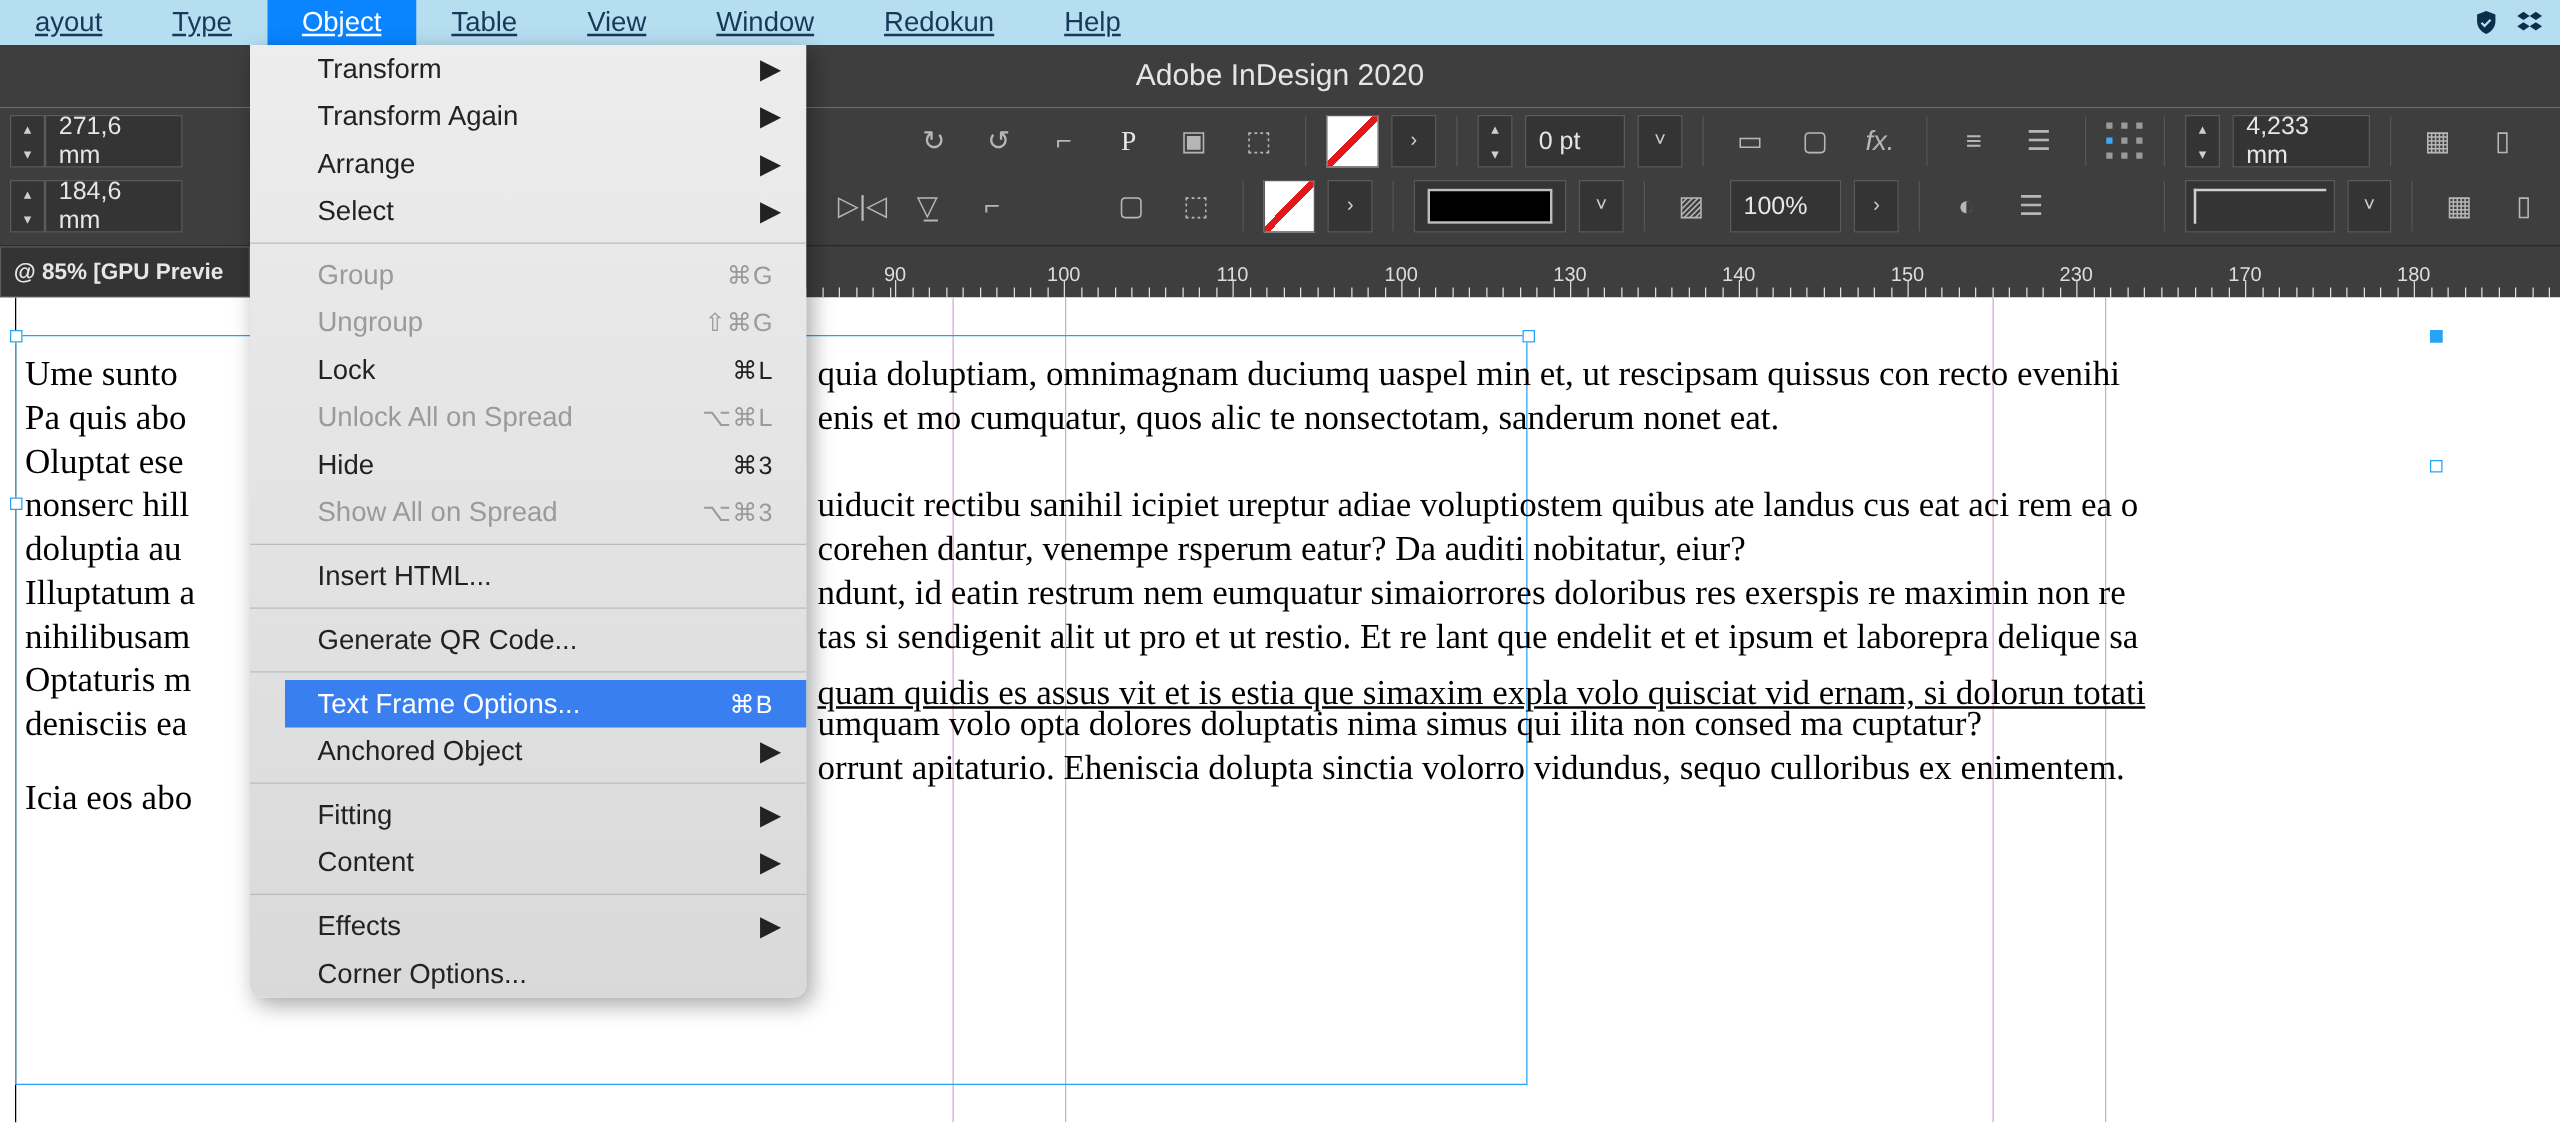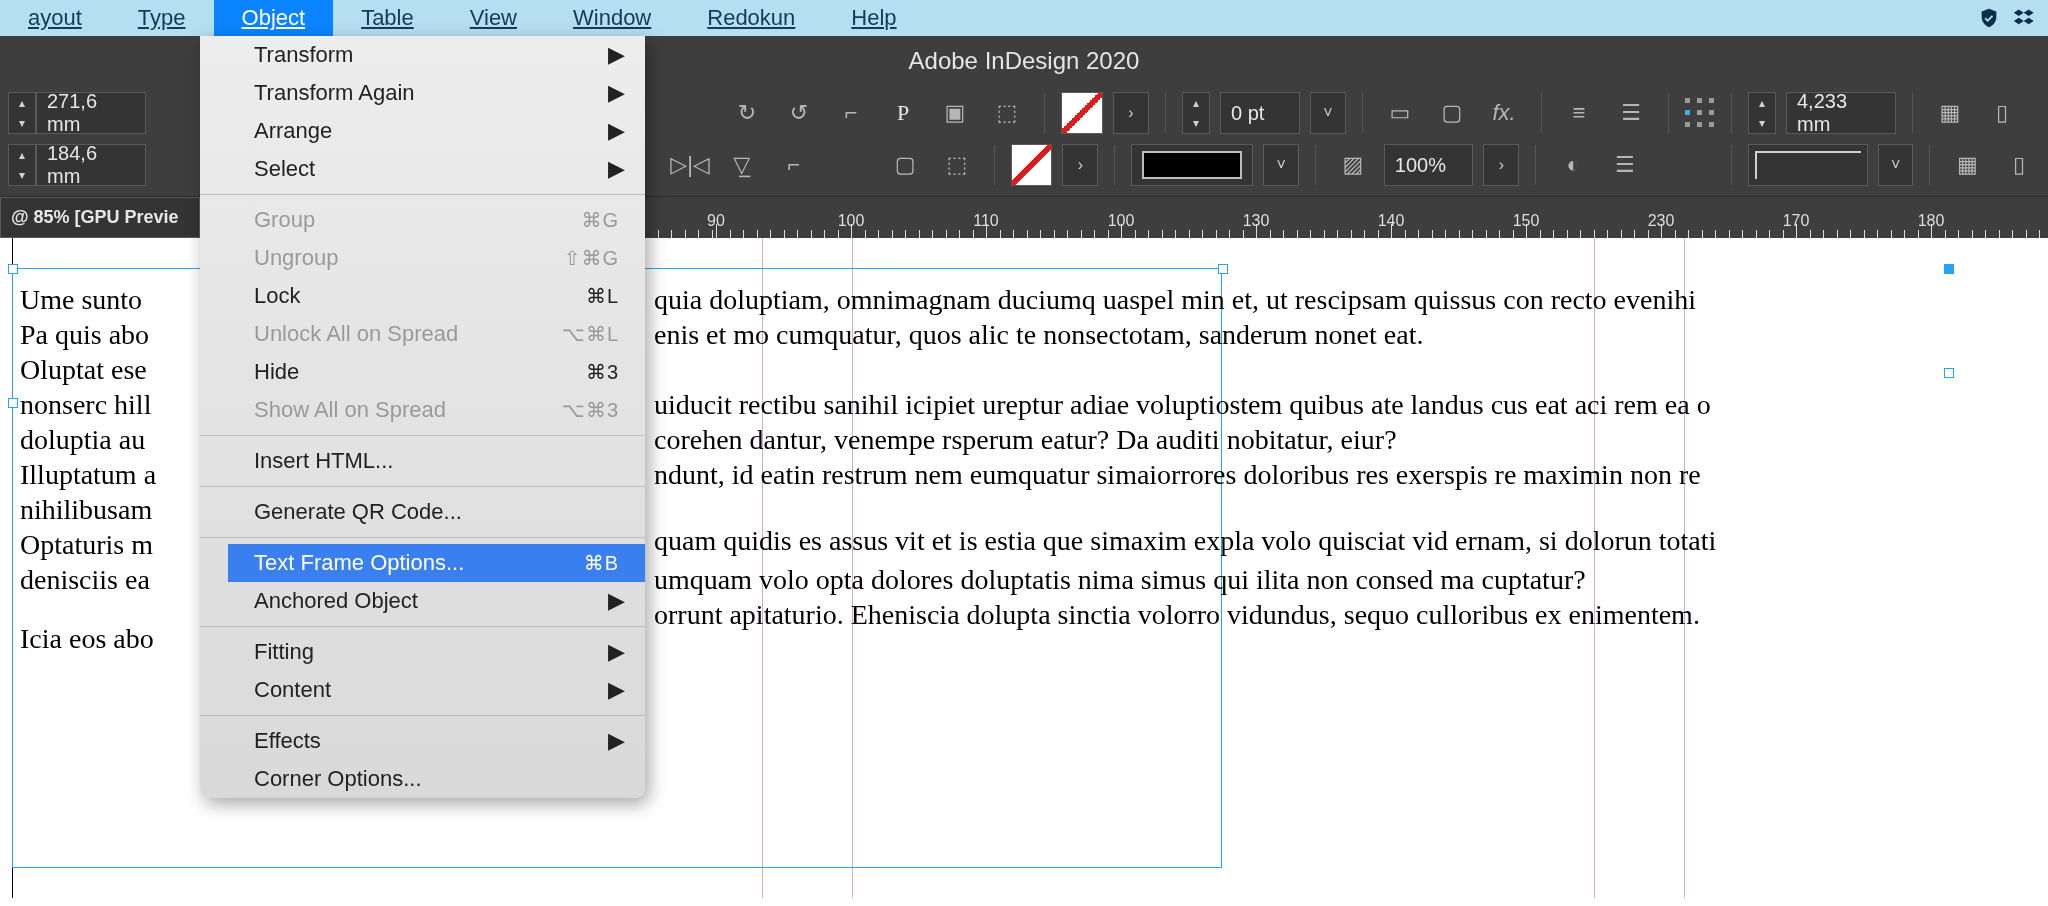--- a/index.html
+++ b/index.html
@@ -369,21 +369,22 @@
     <div class="doc-text" style="left: 20px; top: 220px;">Illuptatum a</div>
     <div class="doc-text" style="left: 20px; top: 255px;">nihilibusam</div>
     <div class="doc-text" style="left: 20px; top: 290px;">Optaturis m</div>
     <div class="doc-text" style="left: 20px; top: 325px;">denisciis ea</div>
     <div class="doc-text" style="left: 20px; top: 360px; margin-top: 24px;">Icia eos abo</div>
     <div class="doc-text" style="left: 654px; top: 45px;">quia doluptiam, omnimagnam duciumq uaspel min et, ut rescipsam quissus con recto evenihi</div>
     <div class="doc-text" style="left: 654px; top: 80px;">enis et mo cumquatur, quos alic te nonsectotam, sanderum nonet eat.</div>
     <div class="doc-text" style="left: 654px; top: 150px;">uiducit rectibu sanihil icipiet ureptur adiae voluptiostem quibus ate landus cus eat aci rem ea o</div>
     <div class="doc-text" style="left: 654px; top: 185px;">corehen dantur, venempe rsperum eatur? Da auditi nobitatur, eiur?</div>
     <div class="doc-text" style="left: 654px; top: 220px;">ndunt, id eatin restrum nem eumquatur simaiorrores doloribus res exerspis re maximin non re</div>
-    <div class="doc-text" style="left: 654px; top: 286px;">quam quidis es assus vit et is estia que simaxim expla volo quisciat vid ernam, si dolorun totati</div>
+    <div class="doc-text" style="left: 654px; top: 255px;">tas si sendigenit alit ut pro et ut restio. Et re lant que endelit et et ipsum et laborepra delique sa</div>
+    <div class="doc-text" style="left: 654px; top: 300px; text-decoration: underline;">quam quidis es assus vit et is estia que simaxim expla volo quisciat vid ernam, si dolorun totati</div>
     <div class="doc-text" style="left: 654px; top: 325px;">umquam volo opta dolores doluptatis nima simus qui ilita non consed ma cuptatur?</div>
     <div class="doc-text" style="left: 654px; top: 360px;">orrunt apitaturio. Eheniscia dolupta sinctia volorro vidundus, sequo culloribus ex enimentem.</div>
   </div>
 
 <div class="dropdown" id="dropdown">
     <div class="dd-item">
       <span>Transform</span>
       <span class="sub-arrow">▶</span>
     </div>
     <div class="dd-item">

